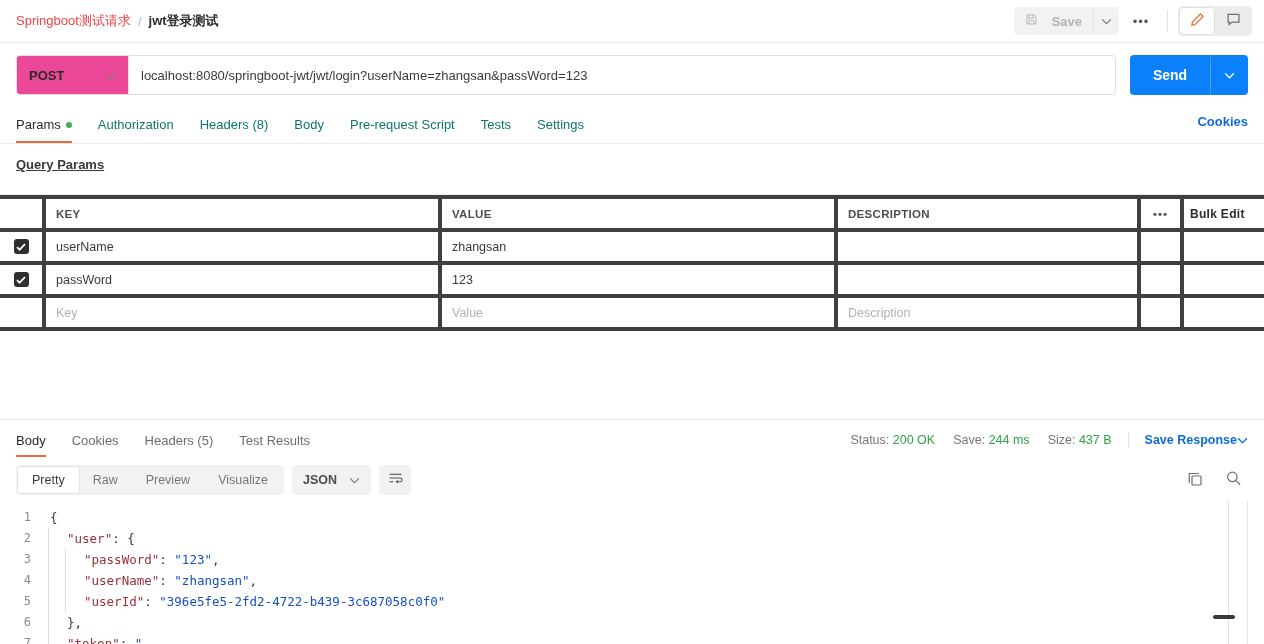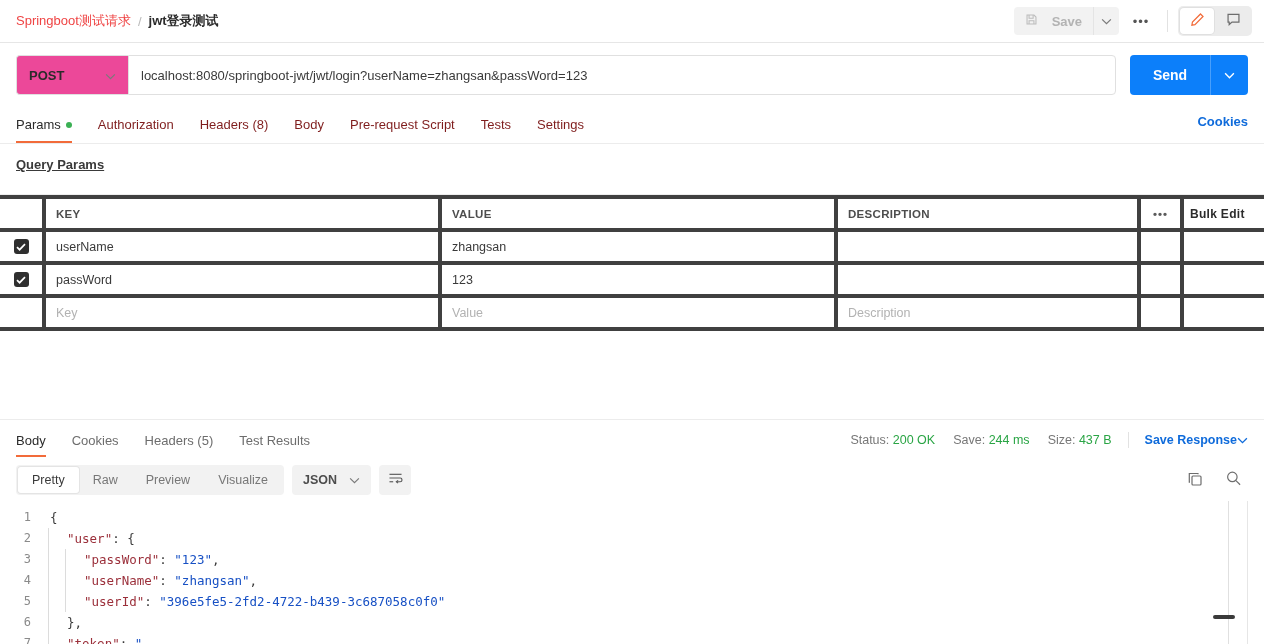--- a/index.html
+++ b/index.html
@@ -83,21 +83,21 @@
   }
 
   
   .reqtabs {
     display: flex; align-items: center; gap: 0;
     padding: 0 16px;
     border-bottom: 1px solid #ececec;
     position: relative;
   }
   .rtab {
-    font-size: 13px; color: #7f1d1d;
+    font-size: 13px; color: #0f766e;
     padding: 8px 14px 11px 0; margin-right: 12px;
     position: relative; white-space: nowrap;
     display: flex; align-items: center; gap: 5px;
   }
   .rtab:first-child { padding-left: 0; }
   .rtab.active { color: #2b2b2b; font-weight: 400; }
   .rtab.active::after {
     content: ""; position: absolute; left: 0; right: 14px; bottom: 0;
     height: 2px; background: #f26b3a;
   }

